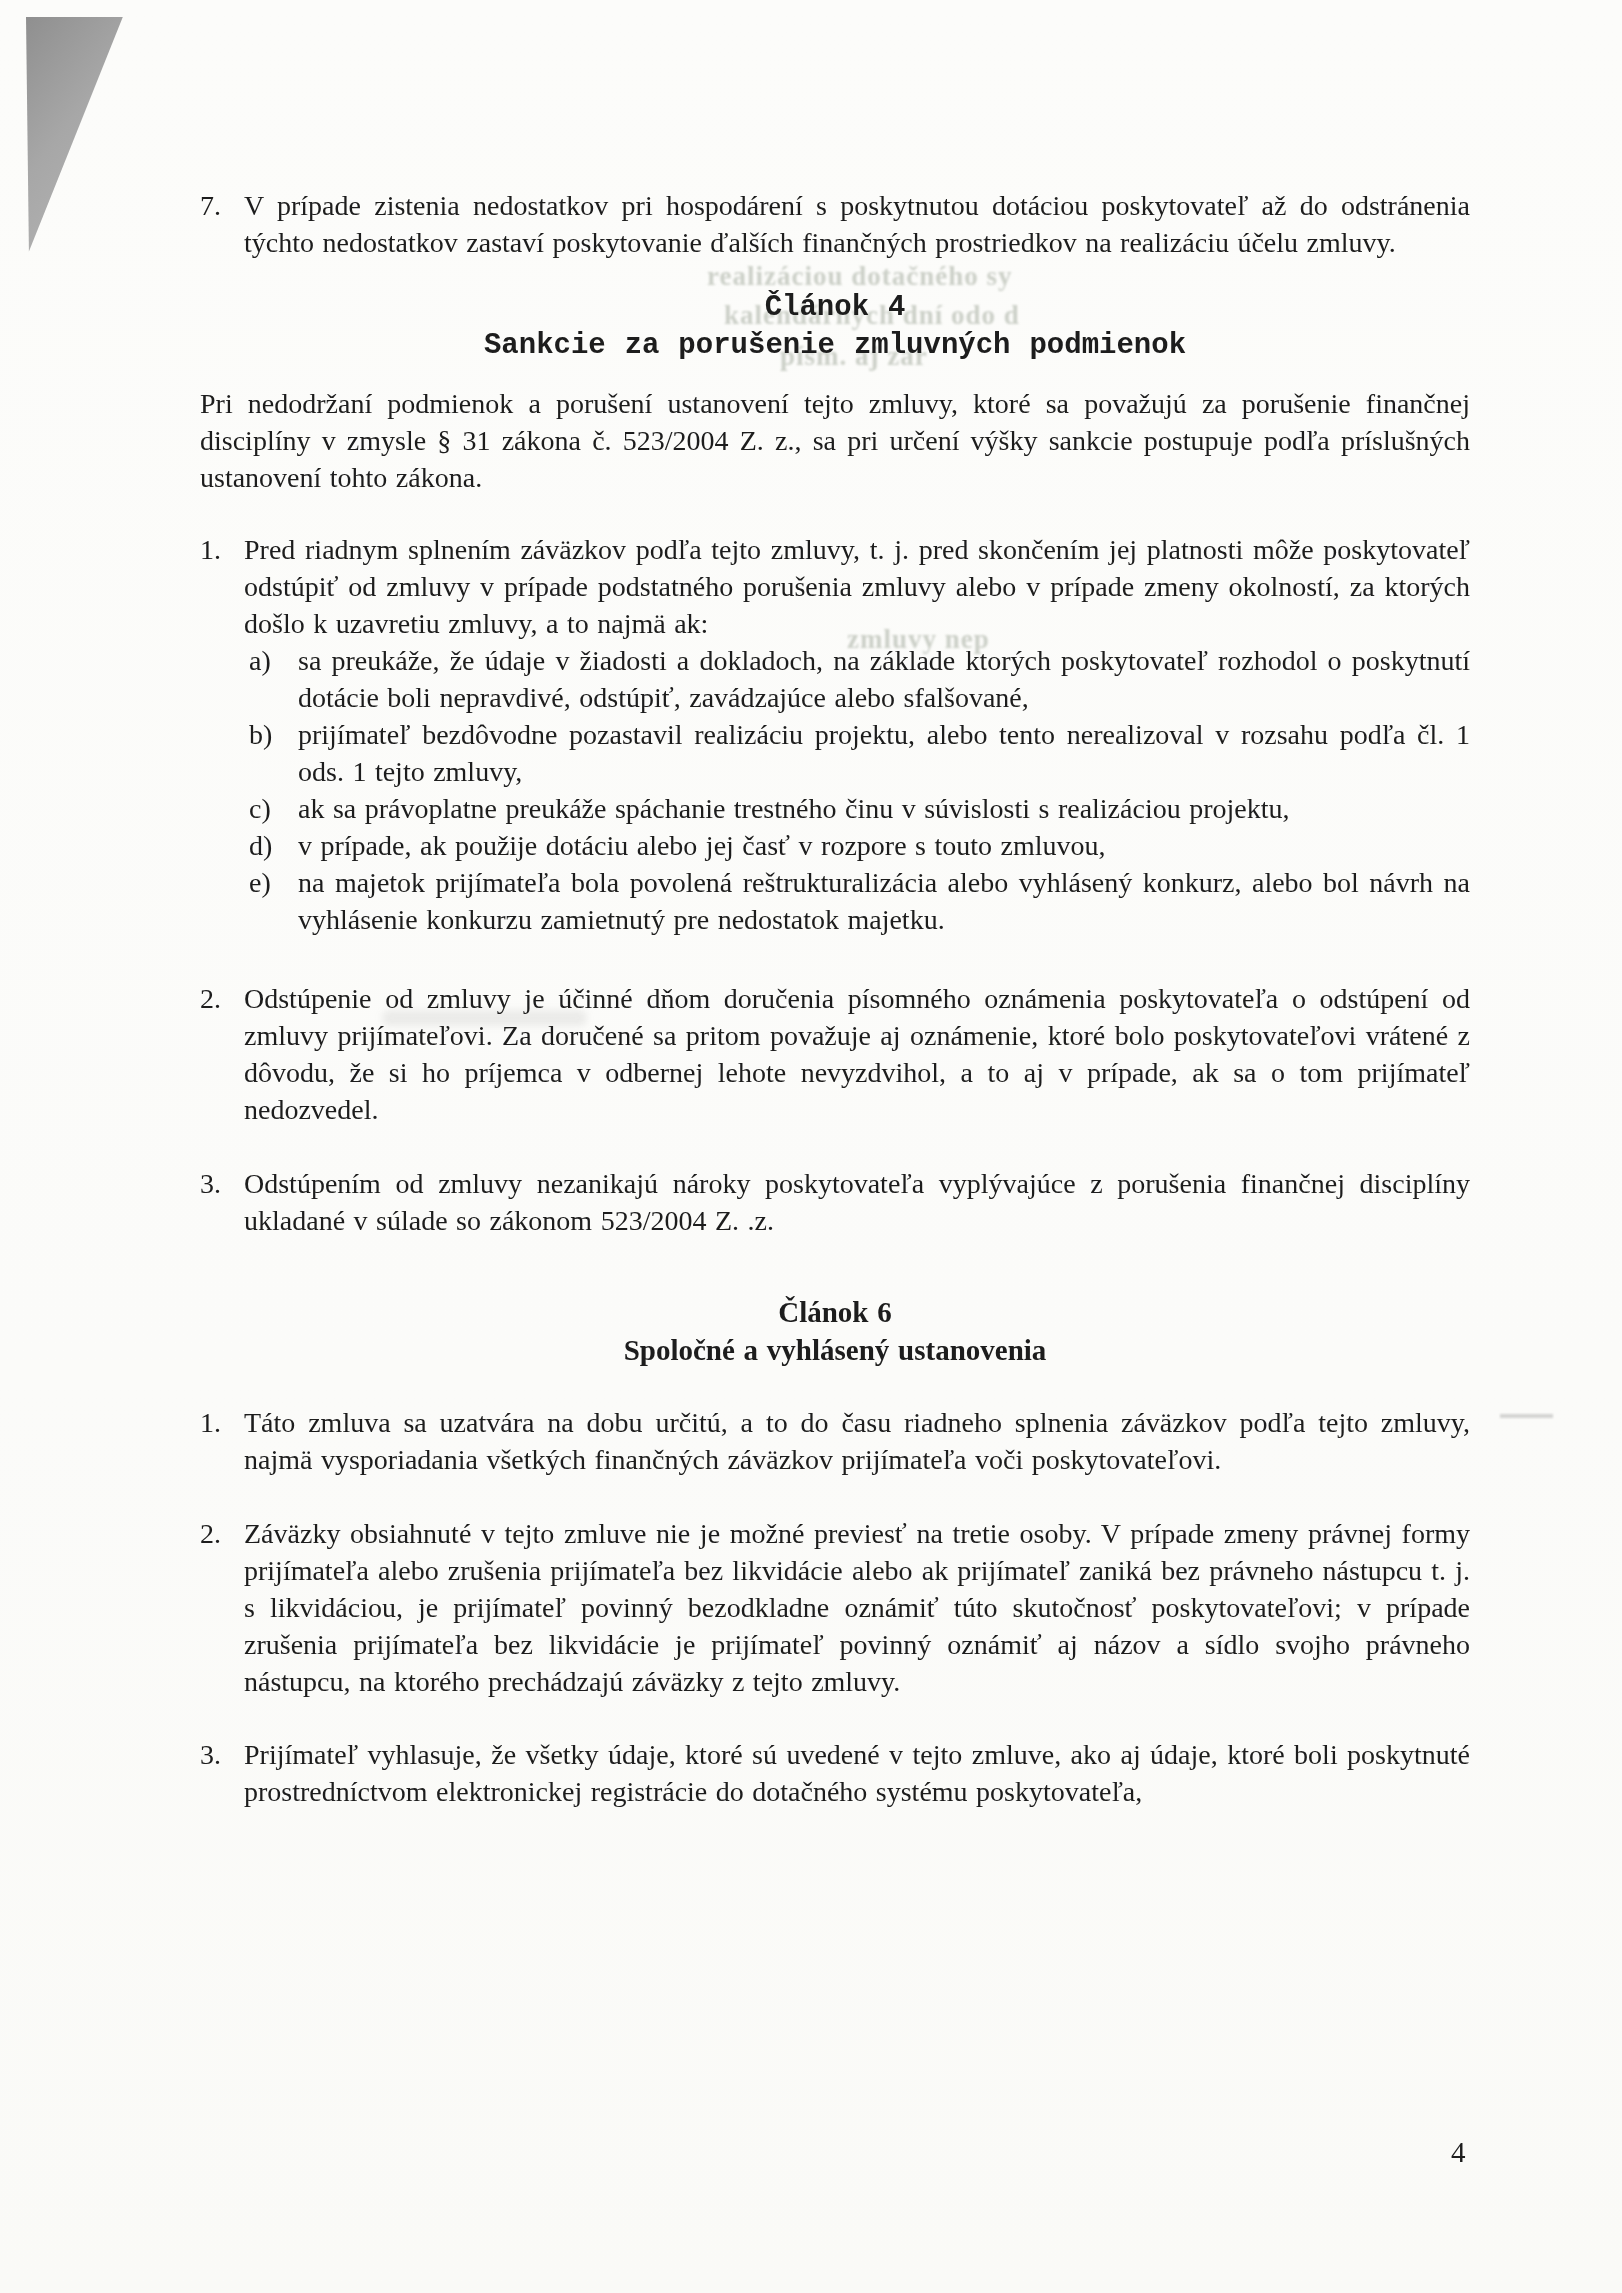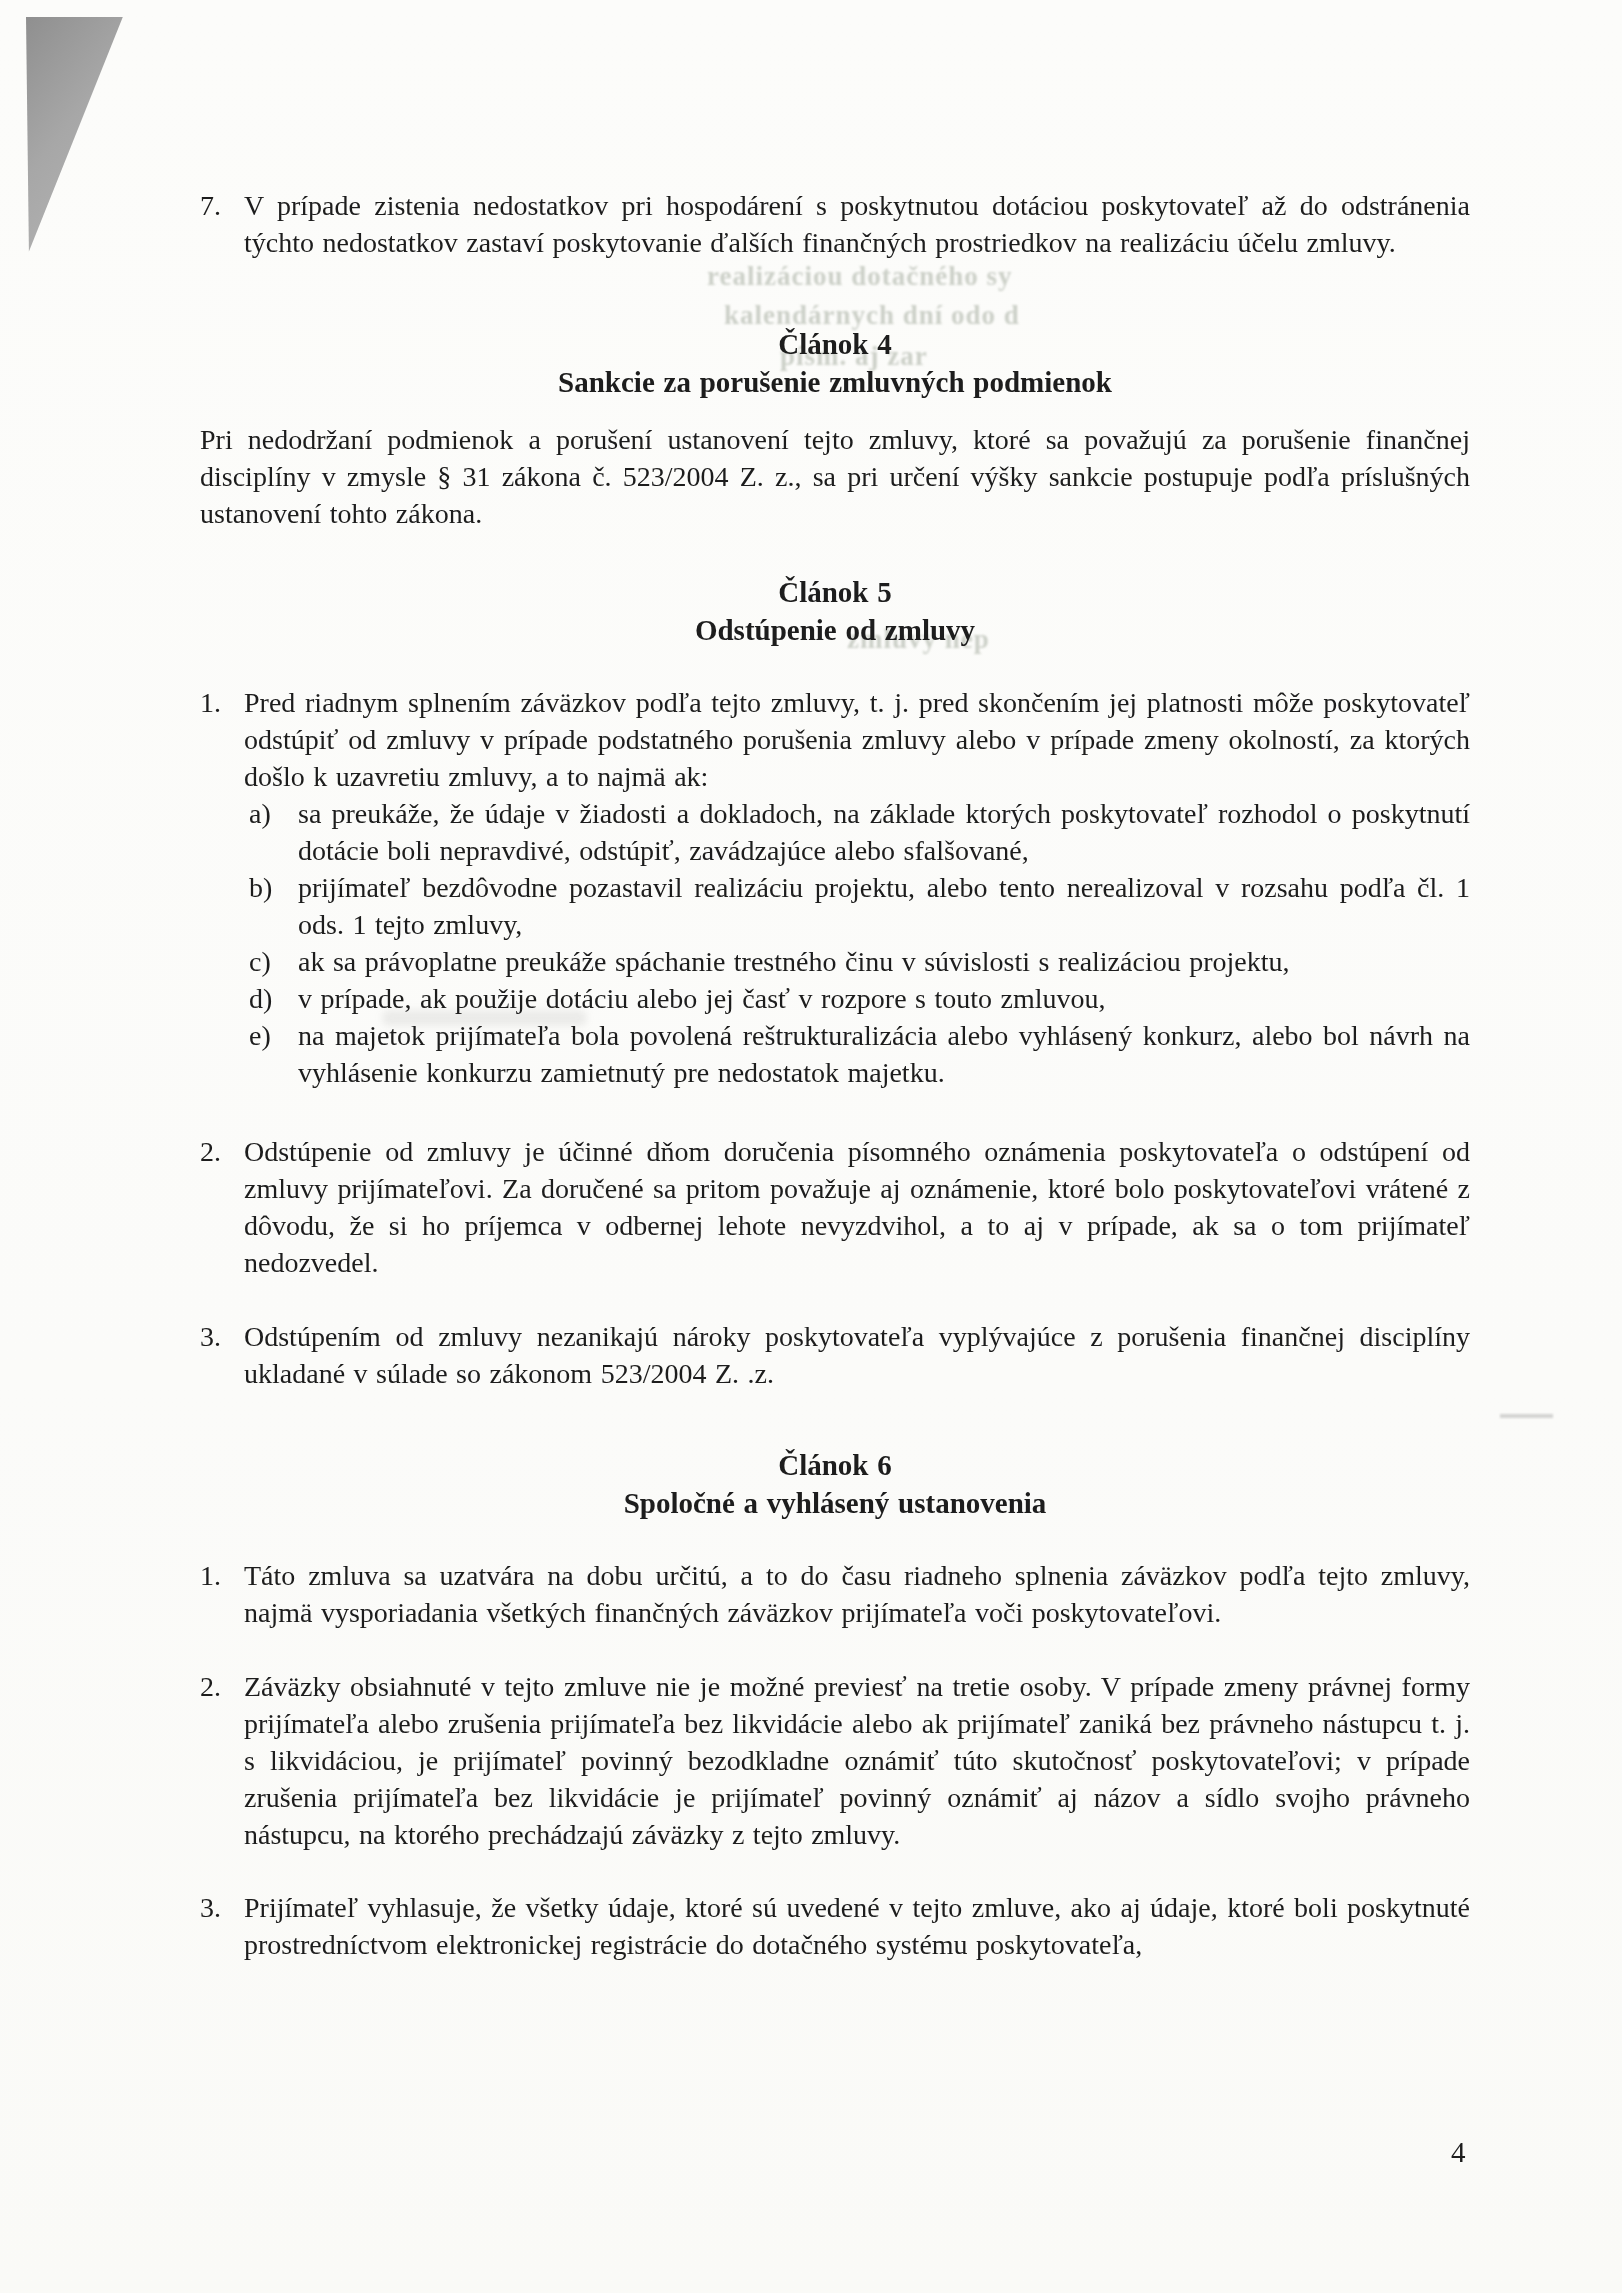--- a/index.html
+++ b/index.html
@@ -65,30 +65,26 @@
   <div class="smudge"></div>
   <div class="edge-dash"></div>
 
   <div class="content">
 
     <div class="num-item">
       <span class="num">7.</span>
       <span>V prípade zistenia nedostatkov pri hospodárení s poskytnutou dotáciou poskytovateľ až do odstránenia týchto nedostatkov zastaví poskytovanie ďalších finančných prostriedkov na realizáciu účelu zmluvy.</span>
     </div>
 
-    <div class="heading-block" style="margin-top:64px;">
+    <div class="heading-block" style="margin-top:28px;font-family:Liberation Mono, monospace;">
       <div>Článok 4</div>
       <div>Sankcie za porušenie zmluvných podmienok</div>
     </div>
     <div style="margin-top:20px;">Pri nedodržaní podmienok a porušení ustanovení tejto zmluvy, ktoré sa považujú za porušenie finančnej disciplíny v zmysle § 31 zákona č. 523/2004 Z. z., sa pri určení výšky sankcie postupuje podľa príslušných ustanovení tohto zákona.</div>
 
-    <div class="heading-block" style="margin-top:41px;">
-      <div>Článok 5</div>
-      <div>Odstúpenie od zmluvy</div>
-    </div>
 
     <div class="num-item" style="margin-top:35px;">
       <span class="num">1.</span>
       <span>Pred riadnym splnením záväzkov podľa tejto zmluvy, t. j. pred skončením jej platnosti môže poskytovateľ odstúpiť od zmluvy v prípade podstatného porušenia zmluvy alebo v prípade zmeny okolností, za ktorých došlo k uzavretiu zmluvy, a to najmä ak:</span>
     </div>
     <div class="sub-item">
       <span class="marker">a)</span>
       <span>sa preukáže, že údaje v žiadosti a dokladoch, na základe ktorých poskytovateľ rozhodol o poskytnutí dotácie boli nepravdivé, odstúpiť, zavádzajúce alebo sfalšované,</span>
     </div>
     <div class="sub-item">

